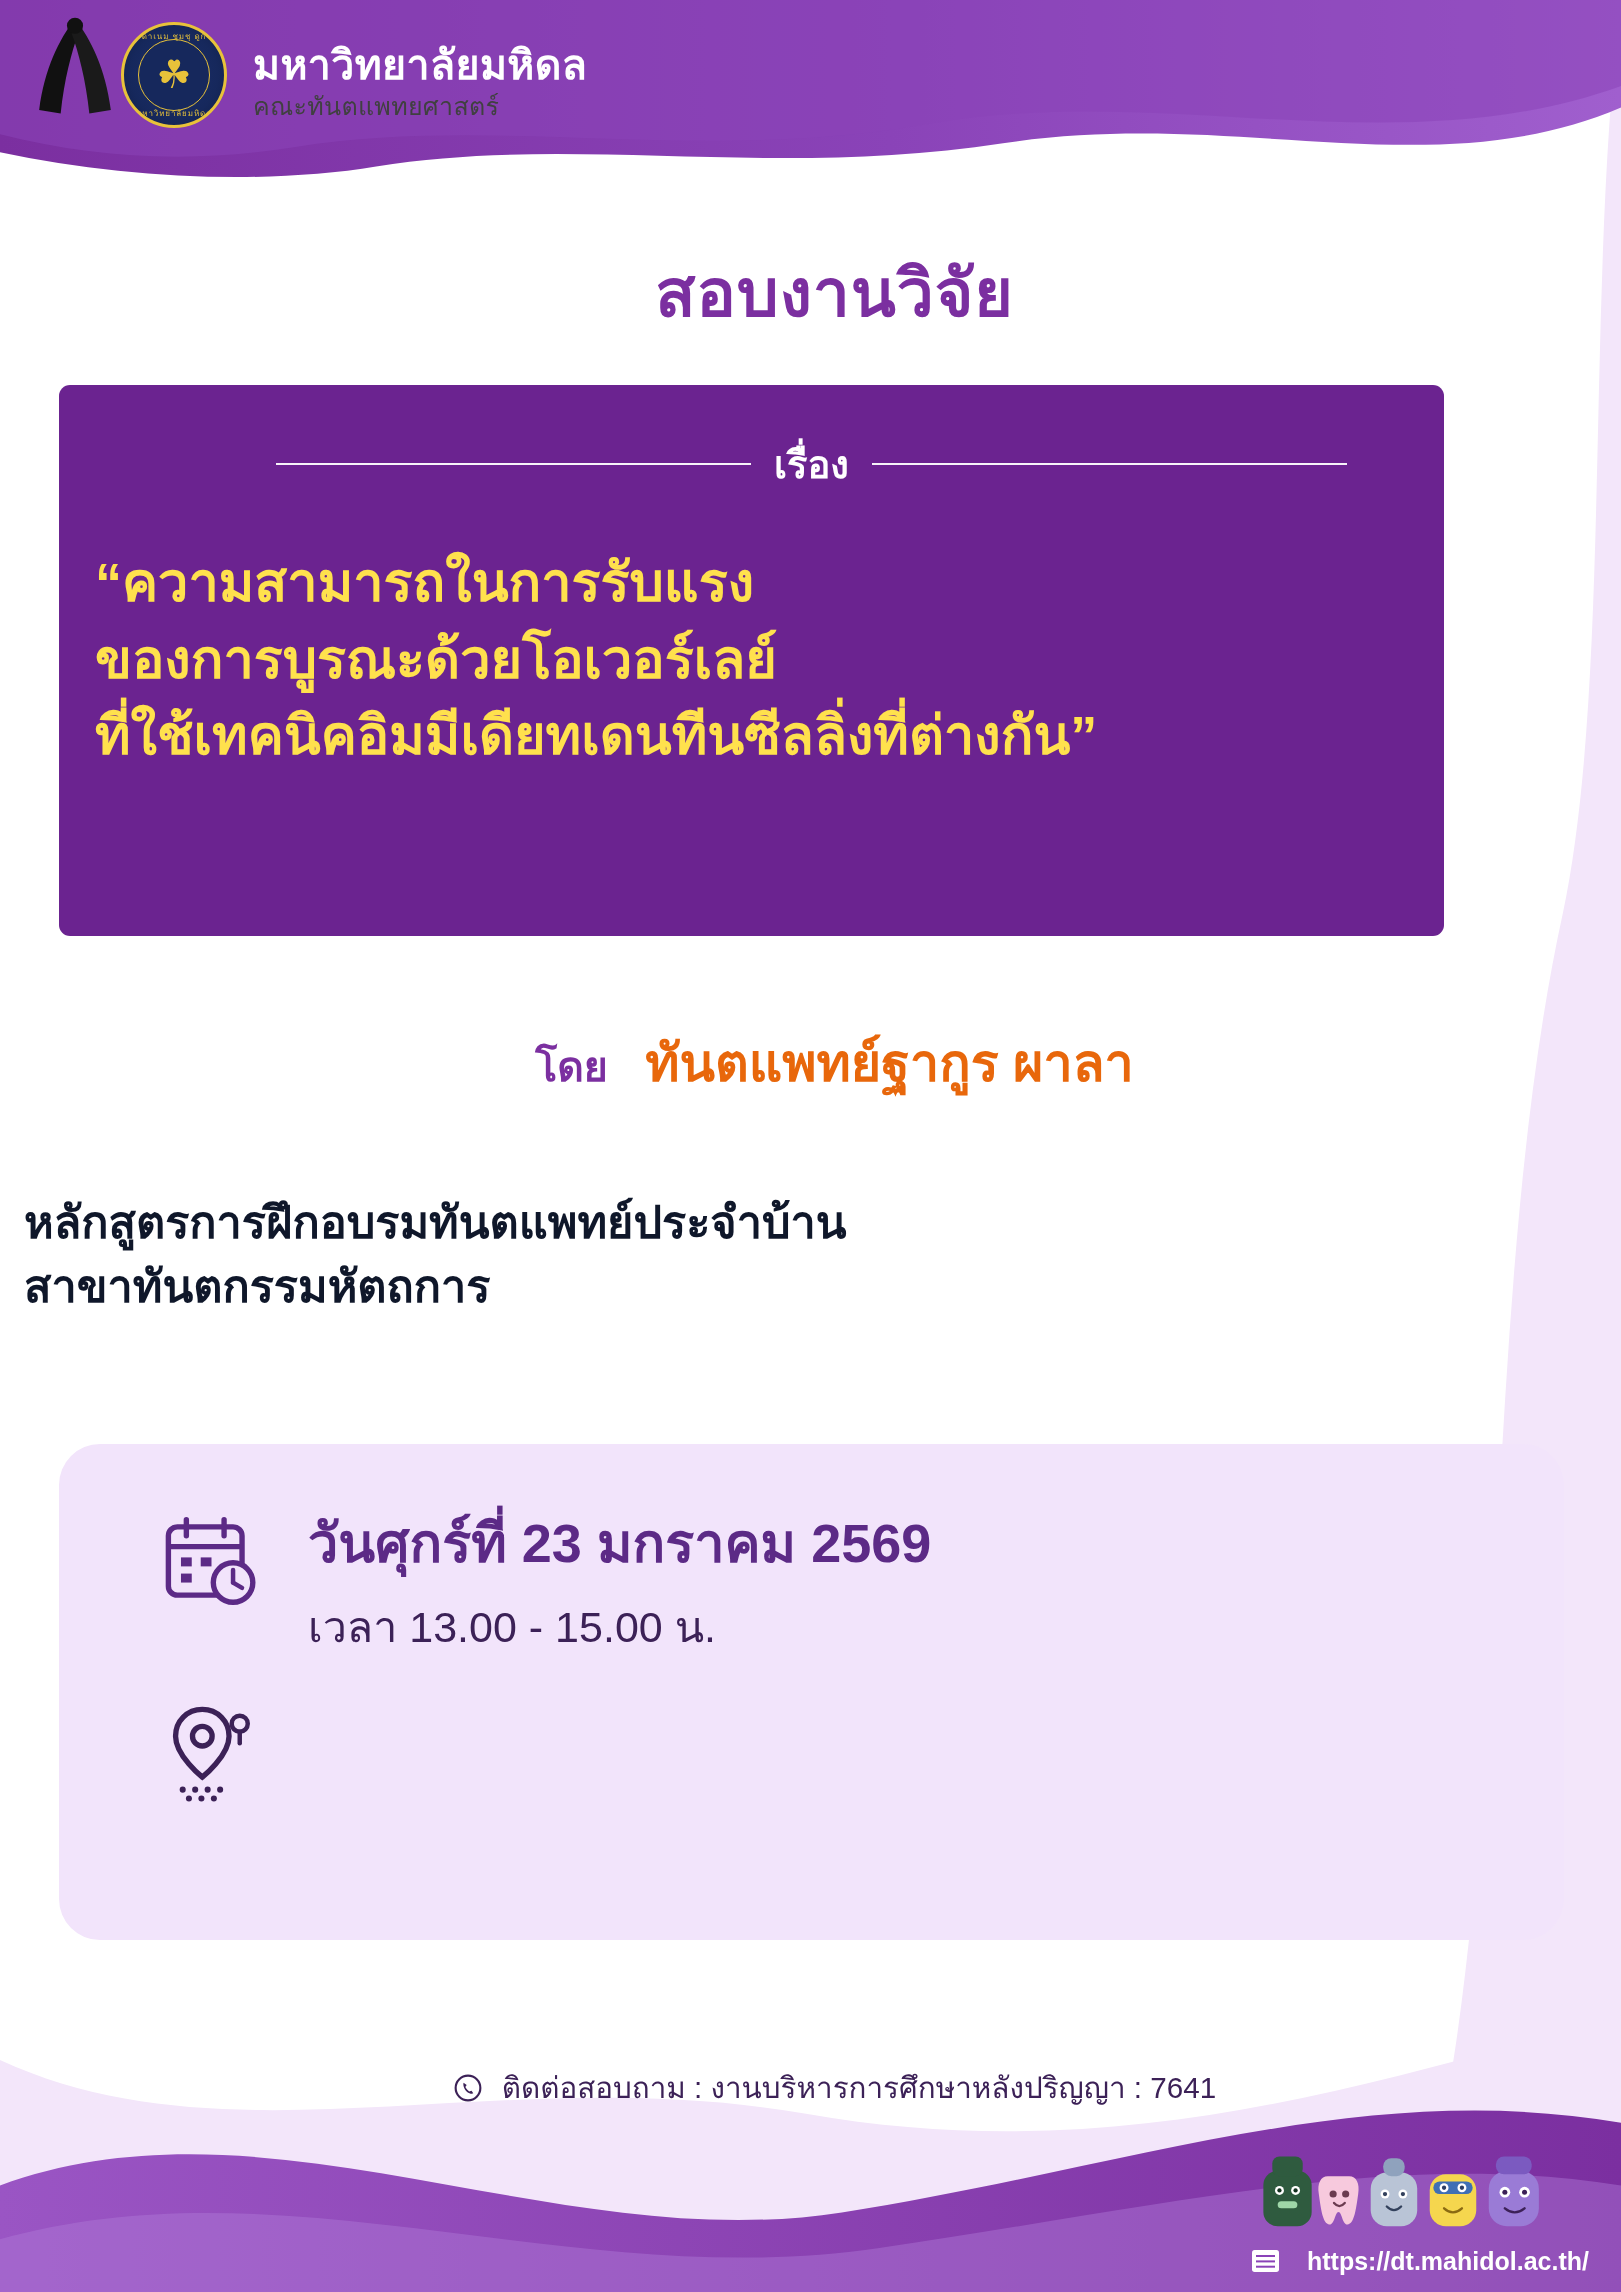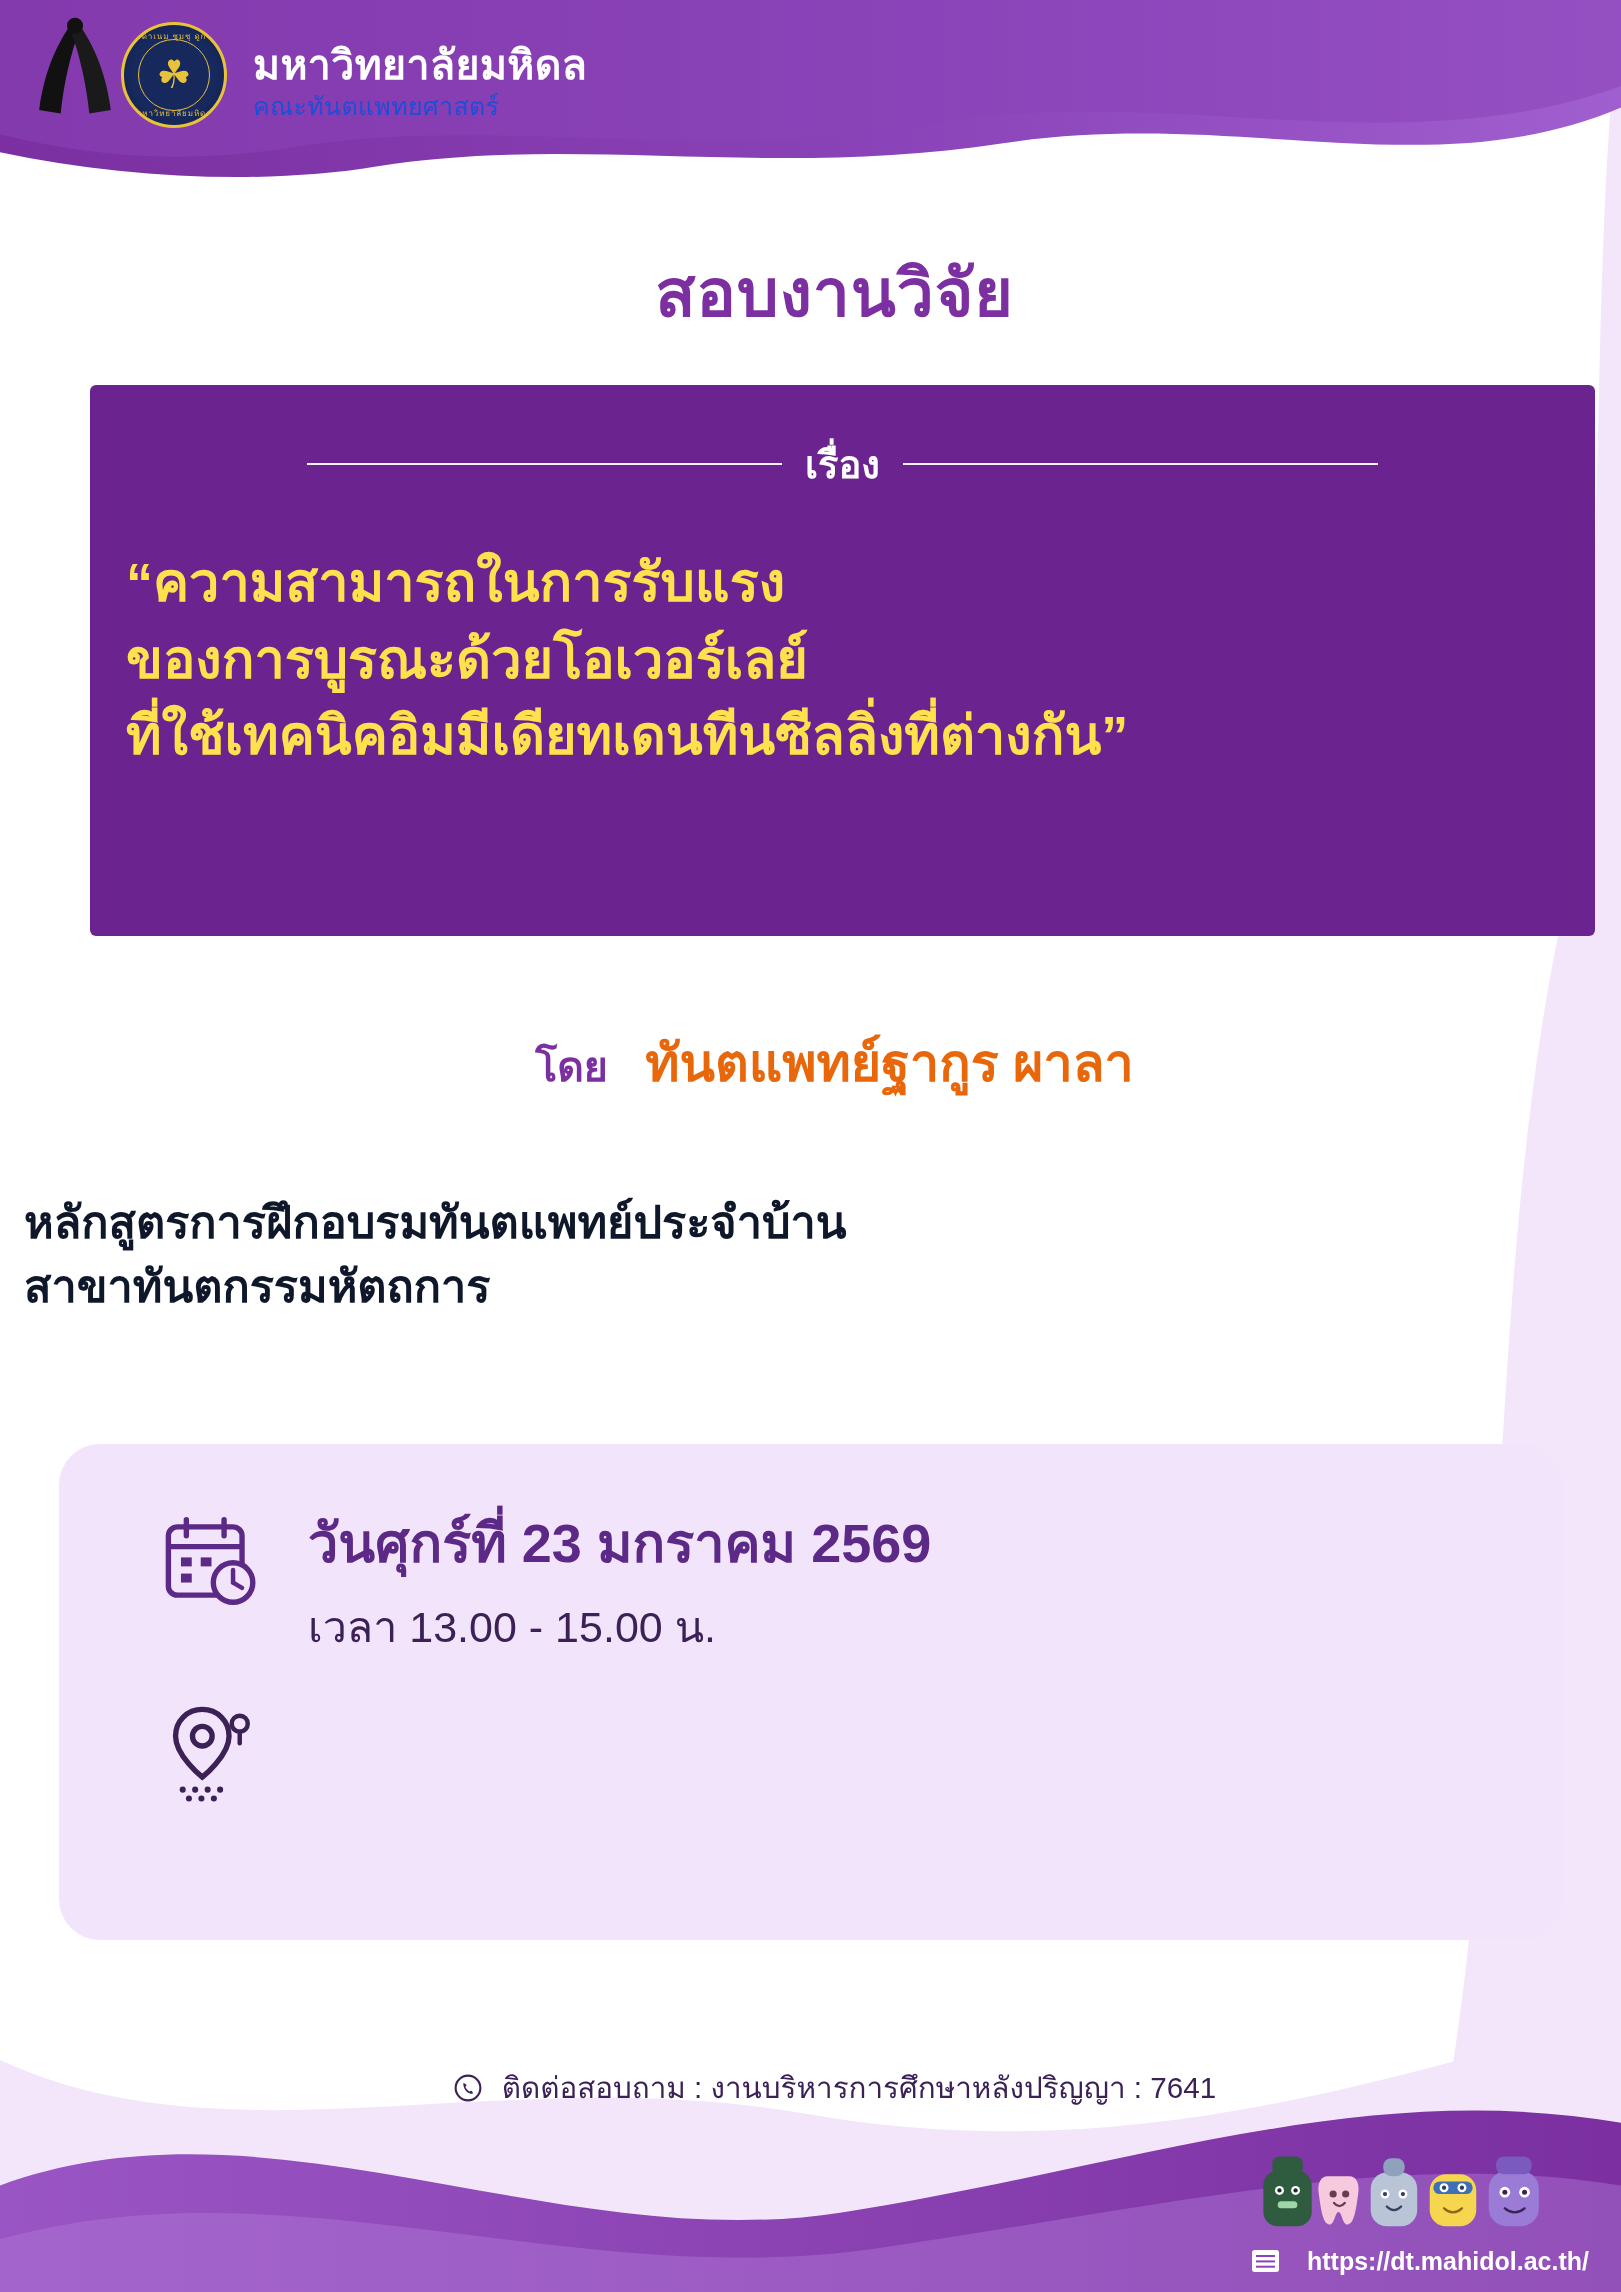--- a/index.html
+++ b/index.html
@@ -100,21 +100,21 @@
     top: 32px;
     color: #ffffff;
     font-size: 41px;
     font-weight: bold;
     letter-spacing: 0.4px;
   }
   .fac-name {
     position: absolute;
     left: 253px;
     top: 86px;
-    color: #1d4ed8;
+    color: #404040;
     font-size: 25px;
     letter-spacing: 0.3px;
   }
 
   
   .main-title {
     position: absolute;
     top: 240px;
     width: 1621px;
     text-align: center;
@@ -123,26 +123,25 @@
     font-weight: bold;
     letter-spacing: 0.9px;
     z-index: 5;
   }
 
   
   .topic-panel {
     position: absolute;
     left: 59px;
     top: 385px;
-    width: 1505px;
+    width: 1385px;
     height: 551px;
     background: #6b2390;
-    border-radius: 6px;
-    z-index: 5;
-    margin-left: 31px;
+    border-radius: 11px;
+    z-index: 5;
   }
   .topic-label-row {
     position: absolute;
     left: 0;
     top: 52px;
     width: 1505px;
     height: 54px;
     display: flex;
     align-items: center;
     justify-content: center;

